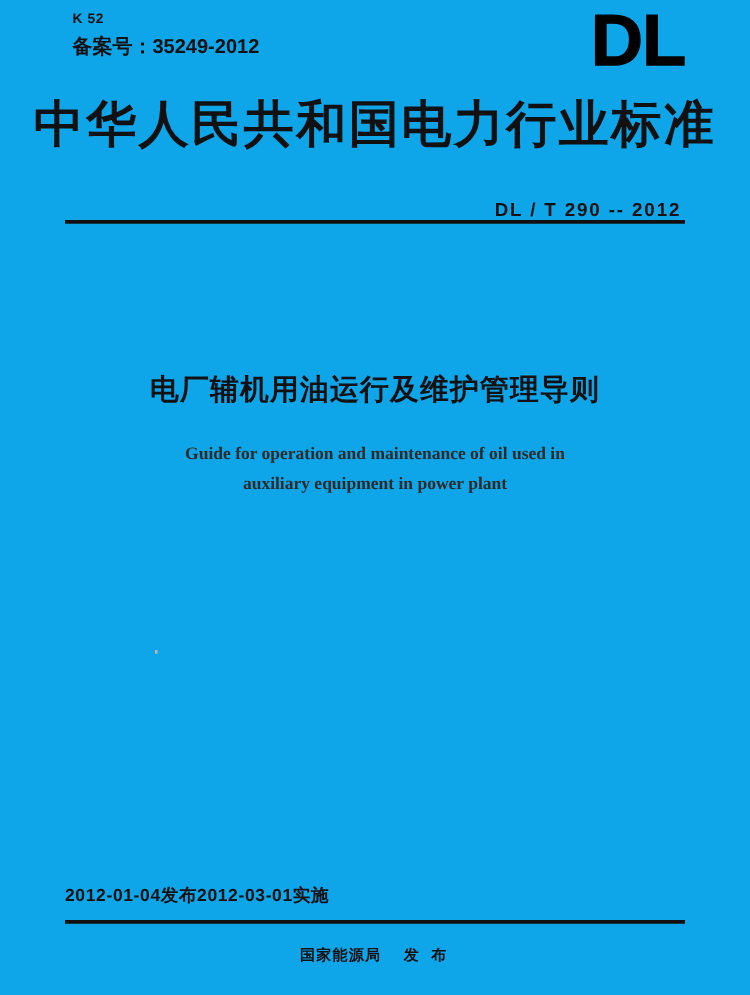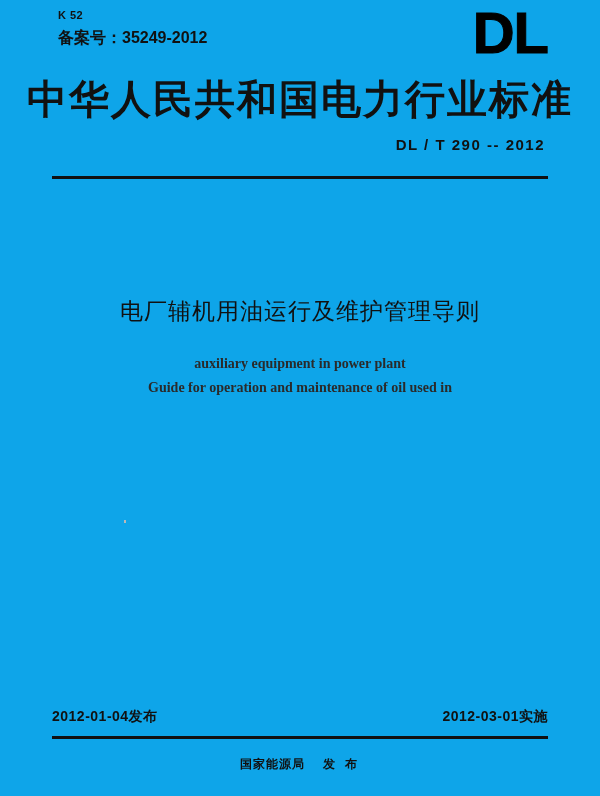--- a/index.html
+++ b/index.html
@@ -70,21 +70,21 @@
     font-weight: bold;
     font-size: 40px;
     letter-spacing: 2px;
     color: #111;
   }
 
   
   .std-number {
     position: absolute;
     right: 55px;
-    top: 136px;
+    top: 160px;
     font-family: "Liberation Sans", sans-serif;
     font-weight: bold;
     font-size: 15px;
     letter-spacing: 1.5px;
     color: #111;
     margin-left: 44px;
   }
 
   
   .rule-top {
@@ -105,21 +105,21 @@
   }
 
   
   .doc-title {
     position: absolute;
     left: 0;
     top: 296px;
     width: 600px;
     text-align: center;
     font-family: "DejaVu Sans", sans-serif;
-    font-weight: normal;
+    font-weight: bold;
     font-size: 23px;
     letter-spacing: 1px;
     color: #111;
   }
   .doc-title-en {
     position: absolute;
     left: 0;
     top: 352px;
     width: 600px;
     text-align: center;
@@ -130,21 +130,21 @@
     color: #2a2a2a;
   }
 
   
   .date-row {
     position: absolute;
     left: 52px;
     top: 708px;
     width: 496px;
     display: flex;
-    justify-content: space-between;
+    justify-content: flex-start;
     font-family: "Liberation Sans", sans-serif;
     font-weight: bold;
     font-size: 14px;
     color: #111;
   }
   .date-issue, .date-effective {
     letter-spacing: 0.5px;
   }
 
   
@@ -189,22 +189,22 @@
 
   <div class="cn-standard-title">中华人民共和国电力行业标准</div>
 
   <div class="std-number">DL / T  290 -- 2012</div>
 
   <div class="rule-top"></div>
 
   <div class="doc-title">电厂辅机用油运行及维护管理导则</div>
 
   <div class="doc-title-en">
+    <div>Guide for operation and maintenance of oil used in</div>
     <div>auxiliary equipment in power plant</div>
-    <div>Guide for operation and maintenance of oil used in</div>
   </div>
 
   <div class="speck"></div>
 
   <div class="date-row">
     <div class="date-issue">2012-01-04发布</div>
     <div class="date-effective">2012-03-01实施</div>
   </div>
 
   <div class="rule-bottom"></div>

